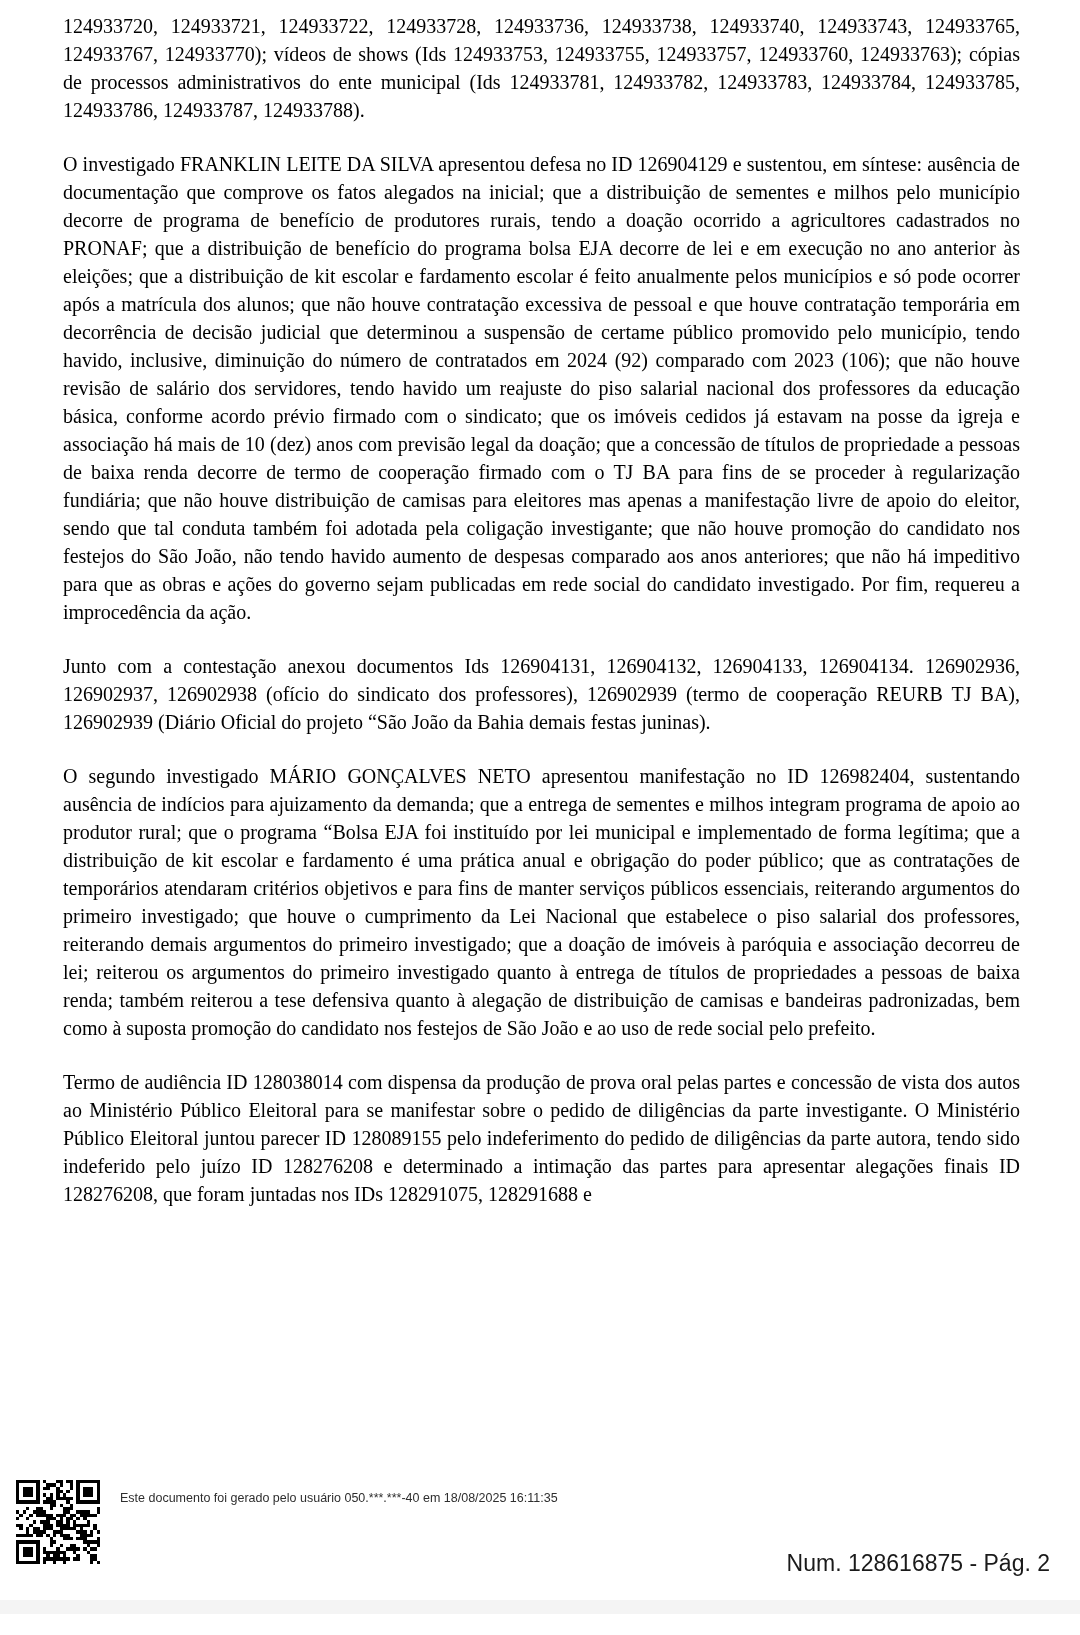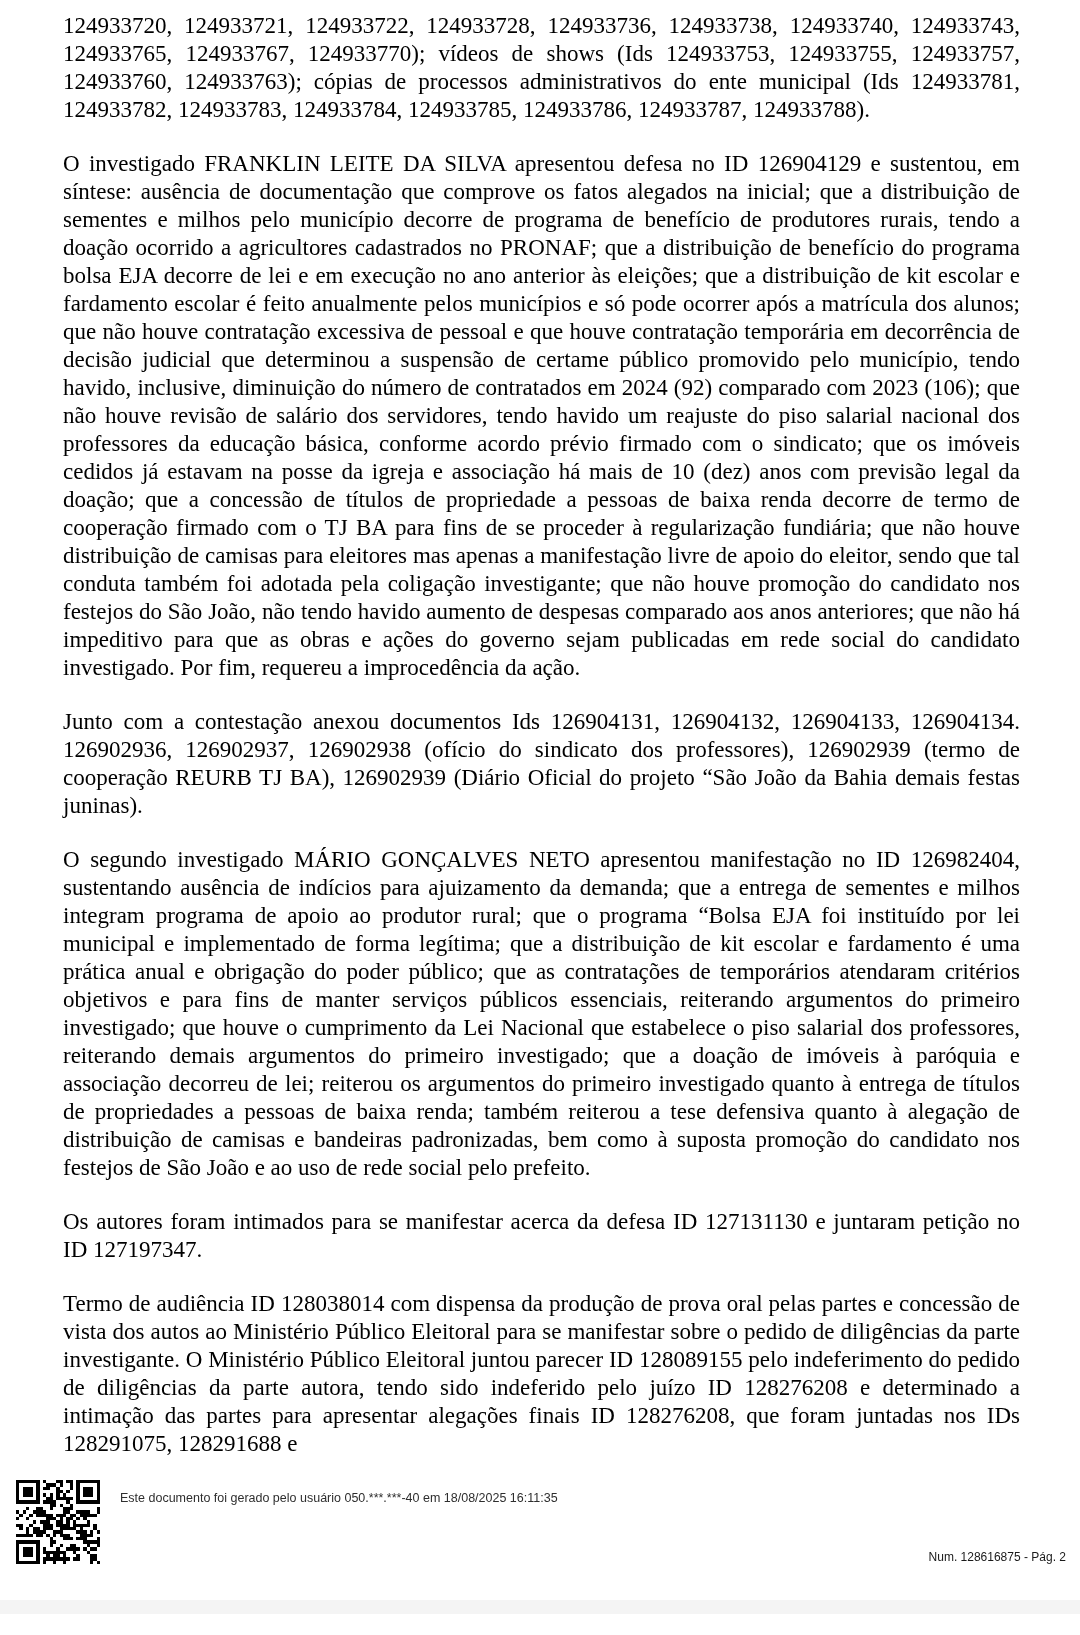--- a/index.html
+++ b/index.html
@@ -13,30 +13,30 @@
     font-family: "Liberation Serif", serif;
     color: #000000;
   }
   .content {
     position: absolute;
     left: 63px;
     right: 60px;
     top: 12px;
   }
   .content p {
-    font-size: 23px;
+    font-size: 20px;
     line-height: 28px;
     text-align: justify;
     margin: 0 0 26px 0;
     color: #000000;
   }
   .footer {
     position: absolute;
     left: 0;
-    right: 0;
+    right: 16px;
     top: 1470px;
     height: 165px;
   }
   .qr {
     position: absolute;
     left: 16px;
     top: 10px;
     width: 84px;
     height: 84px;
   }
@@ -48,21 +48,21 @@
     font-size: 12.5px;
     line-height: 21.5px;
     color: #2e2e2e;
     white-space: nowrap;
   }
   .page-ref {
     position: absolute;
     right: 14px;
     top: 80px;
     font-family: "Liberation Sans", sans-serif;
-    font-size: 12px;
+    font-size: 23px;
     color: #1a1a1a;
     white-space: nowrap;
   }
   .bottom-bar {
     position: absolute;
     left: 0;
     right: 0;
     top: 1600px;
     height: 14px;
     background: #f4f4f4;
@@ -71,21 +71,20 @@
 </head>
 <body>
 
 <div class="page">
 
   <div class="content">
     <p>124933720, 124933721, 124933722, 124933728, 124933736, 124933738, 124933740, 124933743, 124933765, 124933767, 124933770); vídeos de shows (Ids 124933753, 124933755, 124933757, 124933760, 124933763); cópias de processos administrativos do ente municipal (Ids 124933781, 124933782, 124933783, 124933784, 124933785, 124933786, 124933787, 124933788).</p>
     <p>O investigado FRANKLIN LEITE DA SILVA apresentou defesa no ID 126904129 e sustentou, em síntese: ausência de documentação que comprove os fatos alegados na inicial; que a distribuição de sementes e milhos pelo município decorre de programa de benefício de produtores rurais, tendo a doação ocorrido a agricultores cadastrados no PRONAF; que a distribuição de benefício do programa bolsa EJA decorre de lei e em execução no ano anterior às eleições; que a distribuição de kit escolar e fardamento escolar é feito anualmente pelos municípios e só pode ocorrer após a matrícula dos alunos; que não houve contratação excessiva de pessoal e que houve contratação temporária em decorrência de decisão judicial que determinou a suspensão de certame público promovido pelo município, tendo havido, inclusive, diminuição do número de contratados em 2024 (92) comparado com 2023 (106); que não houve revisão de salário dos servidores, tendo havido um reajuste do piso salarial nacional dos professores da educação básica, conforme acordo prévio firmado com o sindicato; que os imóveis cedidos já estavam na posse da igreja e associação há mais de 10 (dez) anos com previsão legal da doação; que a concessão de títulos de propriedade a pessoas de baixa renda decorre de termo de cooperação firmado com o TJ BA para fins de se proceder à regularização fundiária; que não houve distribuição de camisas para eleitores mas apenas a manifestação livre de apoio do eleitor, sendo que tal conduta também foi adotada pela coligação investigante; que não houve promoção do candidato nos festejos do São João, não tendo havido aumento de despesas comparado aos anos anteriores; que não há impeditivo para que as obras e ações do governo sejam publicadas em rede social do candidato investigado. Por fim, requereu a improcedência da ação.</p>
     <p>Junto com a contestação anexou documentos Ids 126904131, 126904132, 126904133, 126904134. 126902936, 126902937, 126902938 (ofício do sindicato dos professores), 126902939 (termo de cooperação REURB TJ BA), 126902939 (Diário Oficial do projeto “São João da Bahia demais festas juninas).</p>
     <p>O segundo investigado MÁRIO GONÇALVES NETO apresentou manifestação no ID 126982404, sustentando ausência de indícios para ajuizamento da demanda; que a entrega de sementes e milhos integram programa de apoio ao produtor rural; que o programa “Bolsa EJA foi instituído por lei municipal e implementado de forma legítima; que a distribuição de kit escolar e fardamento é uma prática anual e obrigação do poder público; que as contratações de temporários atendaram critérios objetivos e para fins de manter serviços públicos essenciais, reiterando argumentos do primeiro investigado; que houve o cumprimento da Lei Nacional que estabelece o piso salarial dos professores, reiterando demais argumentos do primeiro investigado; que a doação de imóveis à paróquia e associação decorreu de lei; reiterou os argumentos do primeiro investigado quanto à entrega de títulos de propriedades a pessoas de baixa renda; também reiterou a tese defensiva quanto à alegação de distribuição de camisas e bandeiras padronizadas, bem como à suposta promoção do candidato nos festejos de São João e ao uso de rede social pelo prefeito.</p>
-    <p>Os autores foram intimados para se manifestar acerca da defesa ID 127131130 e juntaram petição no ID 127197347.</p>
     <p>Termo de audiência ID 128038014 com dispensa da produção de prova oral pelas partes e concessão de vista dos autos ao Ministério Público Eleitoral para se manifestar sobre o pedido de diligências da parte investigante. O Ministério Público Eleitoral juntou parecer ID 128089155 pelo indeferimento do pedido de diligências da parte autora, tendo sido indeferido pelo juízo ID 128276208 e determinado a intimação das partes para apresentar alegações finais ID 128276208, que foram juntadas nos IDs 128291075, 128291688 e</p>
   </div>
 
   <div class="footer">
     <div class="qr"><svg viewBox="0 0 100 100" width="100%" height="100%" fill="#000" shape-rendering="crispEdges">
           <rect x="32" y="0" width="4" height="4"></rect>
           <rect x="48" y="0" width="4" height="4"></rect>
           <rect x="52" y="0" width="4" height="4"></rect>
           <rect x="60" y="0" width="4" height="4"></rect>
           <rect x="64" y="0" width="4" height="4"></rect>

